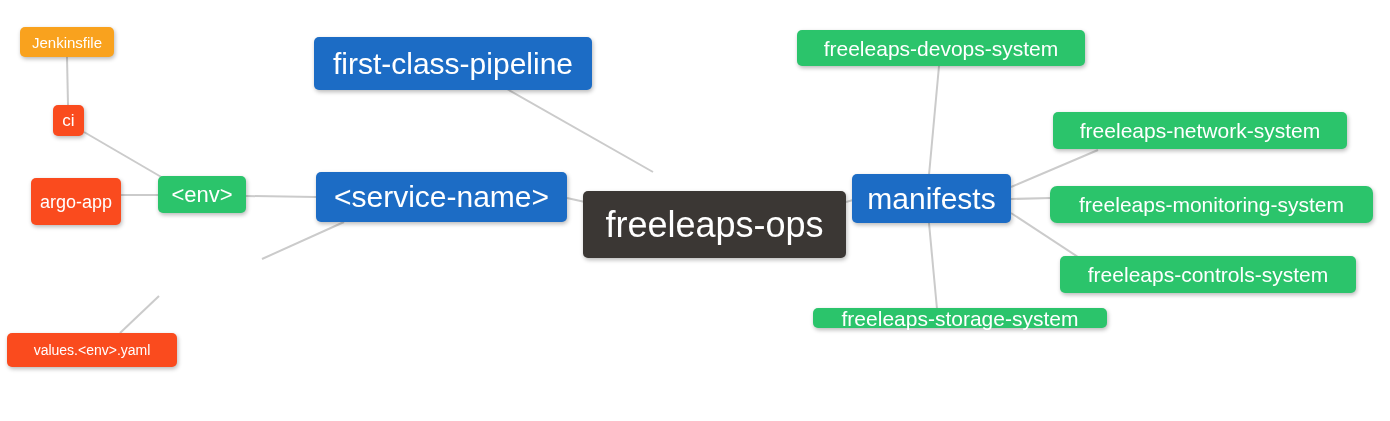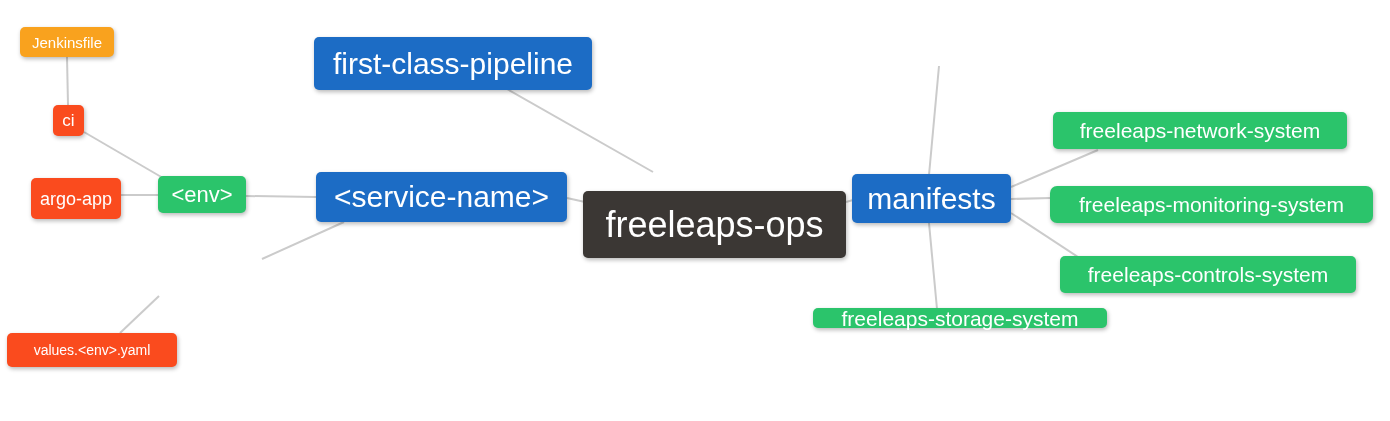--- a/index.html
+++ b/index.html
@@ -36,21 +36,21 @@
   }
   
   .c-orange { background: #F9A21E; }
   .c-red    { background: #FA4B1E; }
   .c-green  { background: #2BC46B; }
   .c-blue   { background: #1C6CC5; text-align: right; }
   .c-dark   { background: #3B3734; }
   
   .n-jenkinsfile { left: 20px;   top: 27px;  width: 94px;  height: 30px; font-size: 15px; }
   .n-ci          { left: 53px;   top: 105px; width: 31px;  height: 31px; font-size: 17px; }
-  .n-argo        { left: 31px;   top: 178px; width: 90px;  height: 41px; font-size: 18px; }
+  .n-argo        { left: 31px;   top: 178px; width: 90px;  height: 47px; font-size: 18px; }
   .n-env         { left: 158px;  top: 176px; width: 88px;  height: 37px; font-size: 22px; }
   .n-helm        { left: 147px;  top: 258px; width: 116px; height: 38px; font-size: 23px; }
   .n-values      { left: 7px;    top: 333px; width: 170px; height: 34px; font-size: 14px; }
   .n-pipeline    { left: 314px;  top: 37px;  width: 278px; height: 53px; font-size: 30px; }
   .n-service     { left: 316px;  top: 172px; width: 251px; height: 50px; font-size: 30px; }
   .n-ops         { left: 583px;  top: 171px; width: 263px; height: 67px; font-size: 36px; margin-top: 20px; }
   .n-manifests   { left: 852px;  top: 174px; width: 159px; height: 49px; font-size: 30px; }
   .n-devops      { left: 797px;  top: 30px;  width: 288px; height: 36px; font-size: 21px; }
   .n-network     { left: 1053px; top: 112px; width: 294px; height: 37px; font-size: 21px; }
   .n-monitoring  { left: 1050px; top: 186px; width: 323px; height: 37px; font-size: 21px; border-radius: 7px; }
@@ -81,18 +81,19 @@
 
   <div class="node c-orange n-jenkinsfile">Jenkinsfile</div>
   <div class="node c-red    n-ci">ci</div>
   <div class="node c-red    n-argo">argo-app</div>
   <div class="node c-green  n-env">&lt;env&gt;</div>
   <div class="node c-red    n-values">values.&lt;env&gt;.yaml</div>
   <div class="node c-blue   n-pipeline">first-class-pipeline</div>
   <div class="node c-blue   n-service">&lt;service-name&gt;</div>
   <div class="node c-dark   n-ops">freeleaps-ops</div>
   <div class="node c-blue   n-manifests">manifests</div>
+  <div class="node c-green  n-devops">freeleaps-devops-system</div>
   <div class="node c-green  n-network">freeleaps-network-system</div>
   <div class="node c-green  n-monitoring">freeleaps-monitoring-system</div>
   <div class="node c-green  n-controls">freeleaps-controls-system</div>
   <div class="node c-green  n-storage">freeleaps-storage-system</div>
 
 </div>
 
 </body></html>

